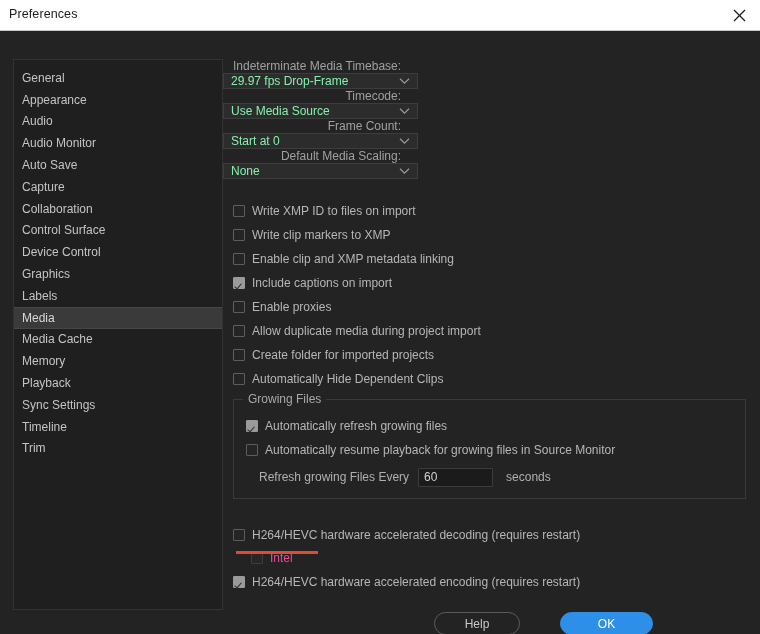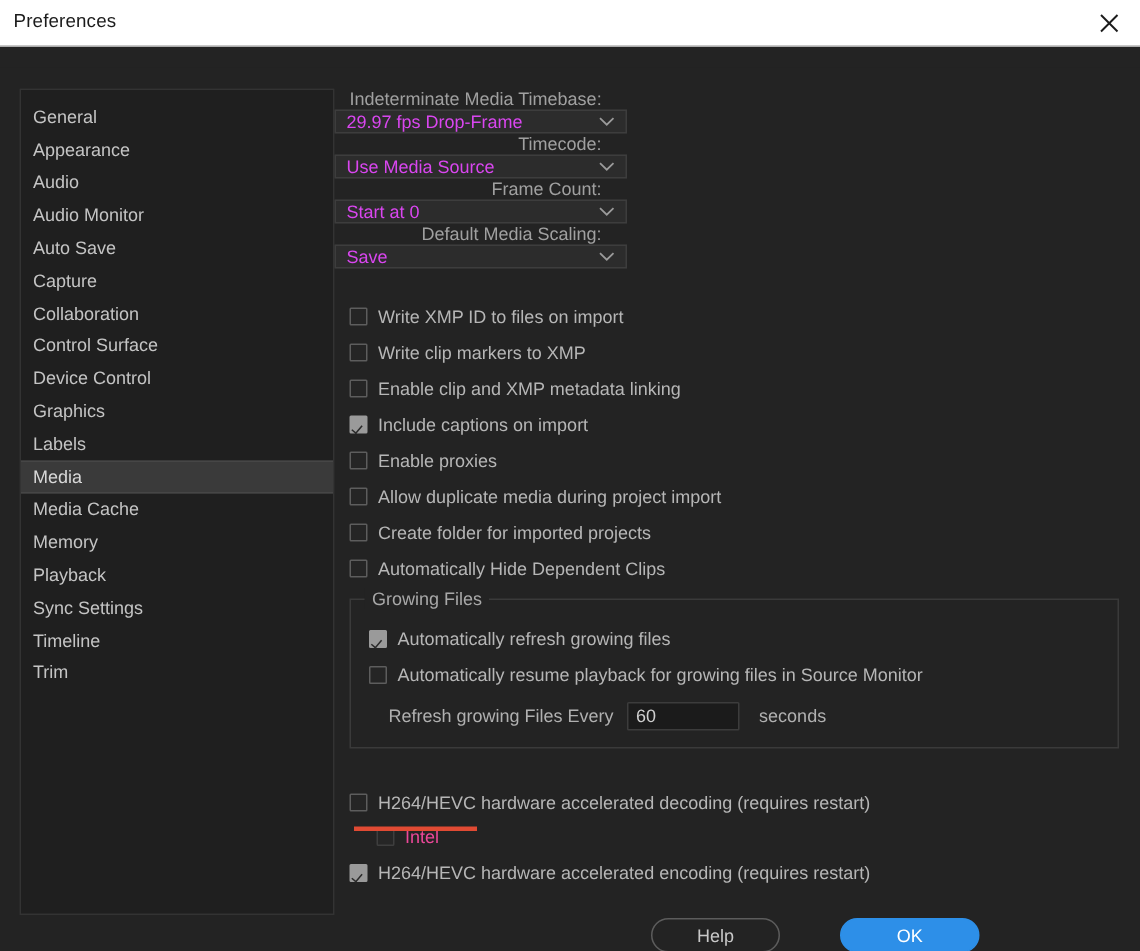--- a/index.html
+++ b/index.html
@@ -86,21 +86,21 @@
   }
   .dropdown {
     position: relative;
     width: 195px; height: 21px;
     background: #2c2c2c;
     border: 1px solid #3d3d3d;
     display: flex; align-items: center;
     cursor: pointer;
   }
   .dropdown-value {
-    font-size: 12px; color: #d946ef;
+    font-size: 12px; color: #86efac;
     padding-left: 7px; white-space: nowrap;
   }
   .chev {
     position: absolute; right: 7px; top: 50%;
     transform: translateY(-50%);
   }
   .chev svg { display: block; }
 
   
   .cb-row {
@@ -314,21 +314,21 @@
             <span class="chev">
               <svg width="11" height="7" viewBox="0 0 11 7">
                 <path d="M1 1.3 L5.5 5.6 L10 1.3" fill="none" stroke="#9a9a9a" stroke-width="1.2"></path>
               </svg>
             </span>
           </div>
         </div>
         <div class="field-row" style="top:90px">
           <span class="field-label">Default Media Scaling:</span>
           <div class="dropdown">
-            <span class="dropdown-value">Save</span>
+            <span class="dropdown-value">None</span>
             <span class="chev">
               <svg width="11" height="7" viewBox="0 0 11 7">
                 <path d="M1 1.3 L5.5 5.6 L10 1.3" fill="none" stroke="#9a9a9a" stroke-width="1.2"></path>
               </svg>
             </span>
           </div>
         </div>
       </div>
 
     <div id="cb-rows">

